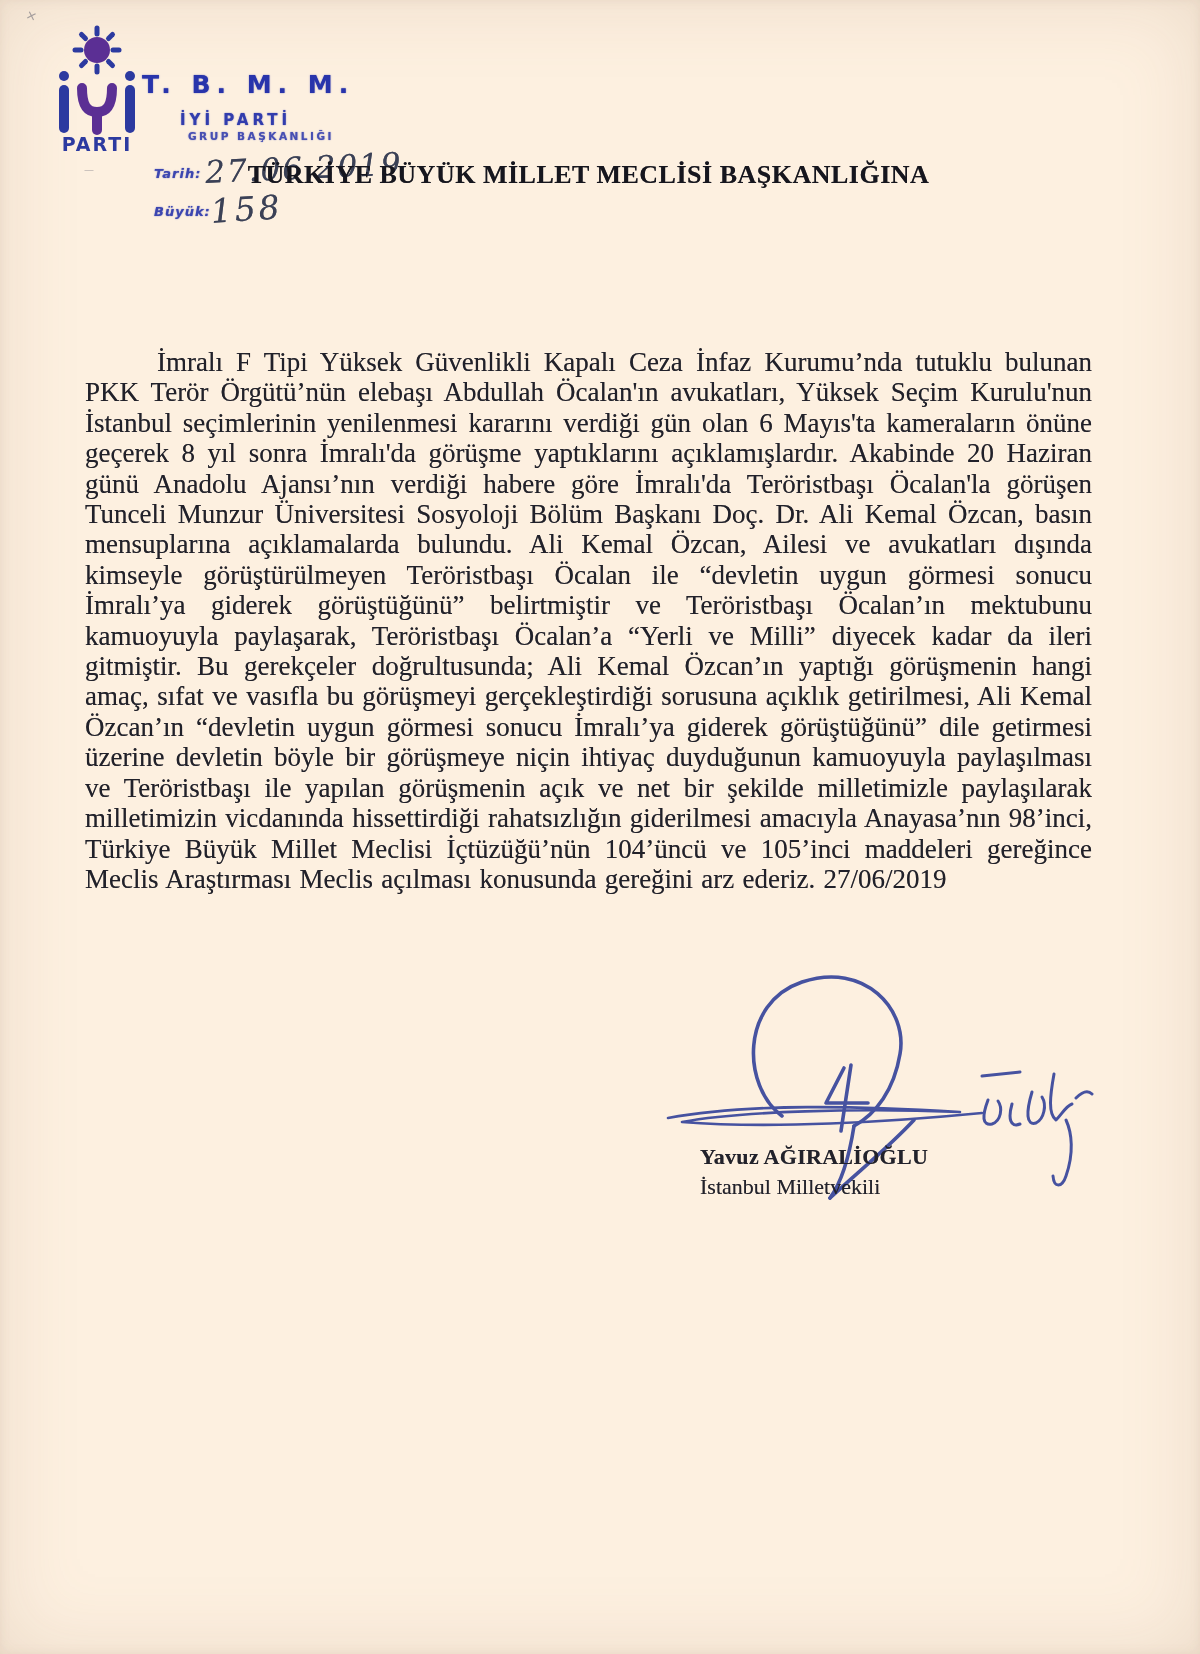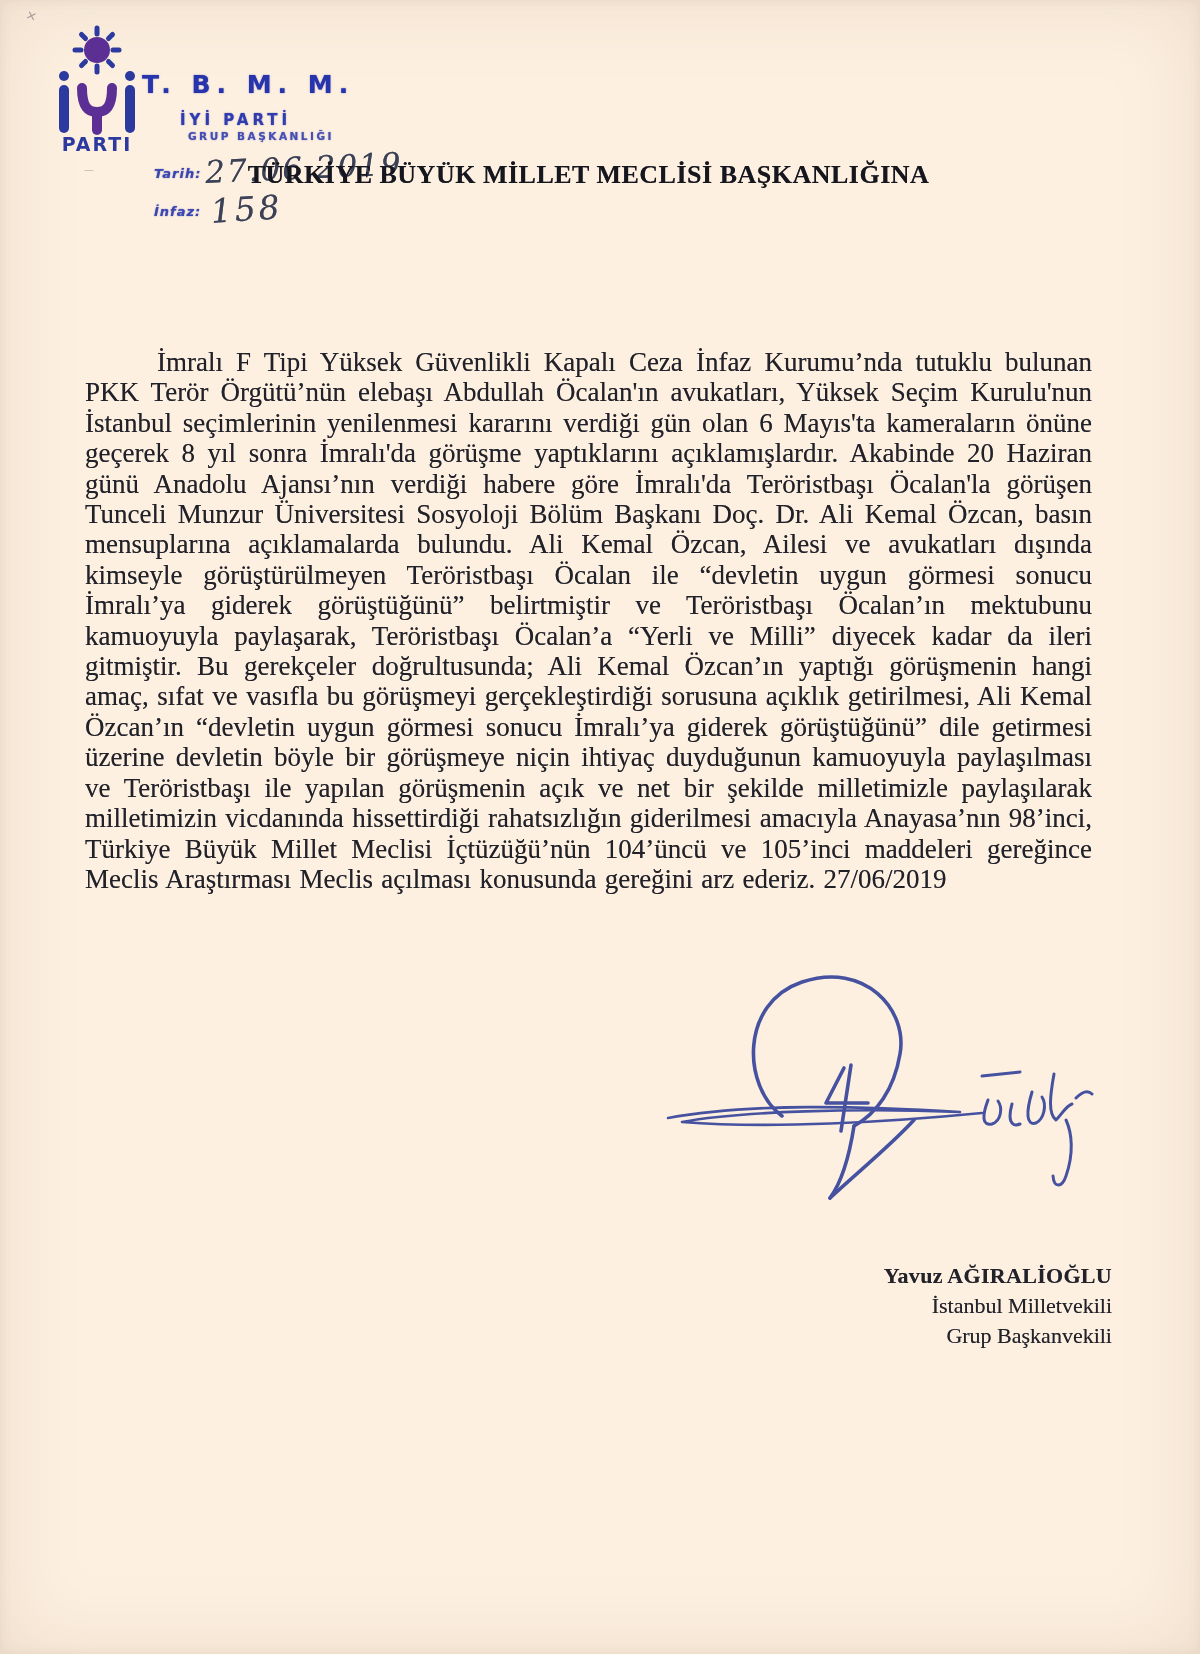--- a/index.html
+++ b/index.html
@@ -50,22 +50,22 @@
     text-shadow:0 0 .4px rgba(22,22,30,.6);
   }
   .bodytext {
     top:347px; font-size:27px; line-height:30.4px;
     text-align:justify; text-indent:72px; word-spacing:1.5px;
     color:#21212a; text-shadow:0 0 .35px rgba(33,33,42,.5);
   }
   
   .sig-drawing { position:absolute; left:630px; top:948px; width:480px; height:262px; }
   .sig-block {
-    position:absolute; left:700px; top:1261px; width:412px;
-    text-align:right; font-size:22px; line-height:30px; color:#22222b;
+    position:absolute; left:700px; top:1142px; width:412px;
+    text-align:left; font-size:22px; line-height:30px; color:#22222b;
     text-shadow:0 0 .35px rgba(34,34,43,.5);
   }
   .sig-name { font-weight:bold; letter-spacing:.3px; }
 </style>
 </head>
 <body>
 
 <div class="scan-vignette"></div>
 
 <span class="artifact art1">×</span>
@@ -101,21 +101,21 @@
 
 <div class="stamp">
   <div class="stamp-l1">T. B. M. M.</div>
   <div class="stamp-l2">İYİ PARTİ</div>
   <div class="stamp-l3">GRUP BAŞKANLIĞI</div>
   <div class="stamp-row tarih">
     <span class="stamp-label">Tarih:</span>
     <span class="hand hand-date">27.06.2019</span>
   </div>
   <div class="stamp-row sayi">
-    <span class="stamp-label">İnfaz:</span>
+    <span class="stamp-label">Büyük:</span>
     <span class="hand hand-num">158</span>
   </div>
 </div>
 
 <div class="content title">TÜRKİYE BÜYÜK MİLLET MECLİSİ BAŞKANLIĞINA</div>
 
 <div class="content bodytext">İmralı F Tipi Yüksek Güvenlikli Kapalı Ceza İnfaz Kurumu’nda tutuklu bulunan PKK Terör Örgütü’nün elebaşı Abdullah Öcalan'ın avukatları, Yüksek Seçim Kurulu'nun İstanbul seçimlerinin yenilenmesi kararını verdiği gün olan 6 Mayıs'ta kameraların önüne geçerek 8 yıl sonra İmralı'da görüşme yaptıklarını açıklamışlardır. Akabinde 20 Haziran günü Anadolu Ajansı’nın verdiği habere göre İmralı'da Teröristbaşı Öcalan'la görüşen Tunceli Munzur Üniversitesi Sosyoloji Bölüm Başkanı Doç. Dr. Ali Kemal Özcan, basın mensuplarına açıklamalarda bulundu. Ali Kemal Özcan, Ailesi ve avukatları dışında kimseyle görüştürülmeyen Teröristbaşı Öcalan ile “devletin uygun görmesi sonucu İmralı’ya giderek görüştüğünü” belirtmiştir ve Teröristbaşı Öcalan’ın mektubunu kamuoyuyla paylaşarak, Teröristbaşı Öcalan’a “Yerli ve Milli” diyecek kadar da ileri gitmiştir. Bu gerekçeler doğrultusunda; Ali Kemal Özcan’ın yaptığı görüşmenin hangi amaç, sıfat ve vasıfla bu görüşmeyi gerçekleştirdiği sorusuna açıklık getirilmesi, Ali Kemal Özcan’ın “devletin uygun görmesi sonucu İmralı’ya giderek görüştüğünü” dile getirmesi üzerine devletin böyle bir görüşmeye niçin ihtiyaç duyduğunun kamuoyuyla paylaşılması ve Teröristbaşı ile yapılan görüşmenin açık ve net bir şekilde milletimizle paylaşılarak milletimizin vicdanında hissettirdiği rahatsızlığın giderilmesi amacıyla Anayasa’nın 98’inci, Türkiye Büyük Millet Meclisi İçtüzüğü’nün 104’üncü ve 105’inci maddeleri gereğince Meclis Araştırması Meclis açılması konusunda gereğini arz ederiz. 27/06/2019</div>
 
 <svg class="sig-drawing" viewBox="0 0 480 262" fill="none" stroke="#3d4a9d" stroke-width="3.6" stroke-linecap="round" stroke-linejoin="round" opacity="0.95">
   <path d="M152,168 C112,138 110,55 172,34 C235,13 278,62 270,106 C264,142 246,166 224,178"></path>
@@ -129,14 +129,13 @@
   <path d="M382,156 C378,170 380,180 390,176" stroke-width="3"></path>
   <path d="M402,144 C396,164 396,178 406,175 C414,171 417,157 412,149" stroke-width="3"></path>
   <path d="M424,126 C420,148 418,166 426,172 C432,166 436,158 442,156" stroke-width="3"></path>
   <path d="M436,172 C442,185 444,205 436,228 C432,240 424,240 423,228" stroke-width="3"></path>
   <path d="M446,150 C452,144 458,142 462,146" stroke-width="3"></path>
 </svg>
 
 <div class="sig-block">
   <div class="sig-name">Yavuz AĞIRALİOĞLU</div>
   <div>İstanbul Milletvekili</div>
-  <div>Grup Başkanvekili</div>
 </div>
 
 </body></html>

